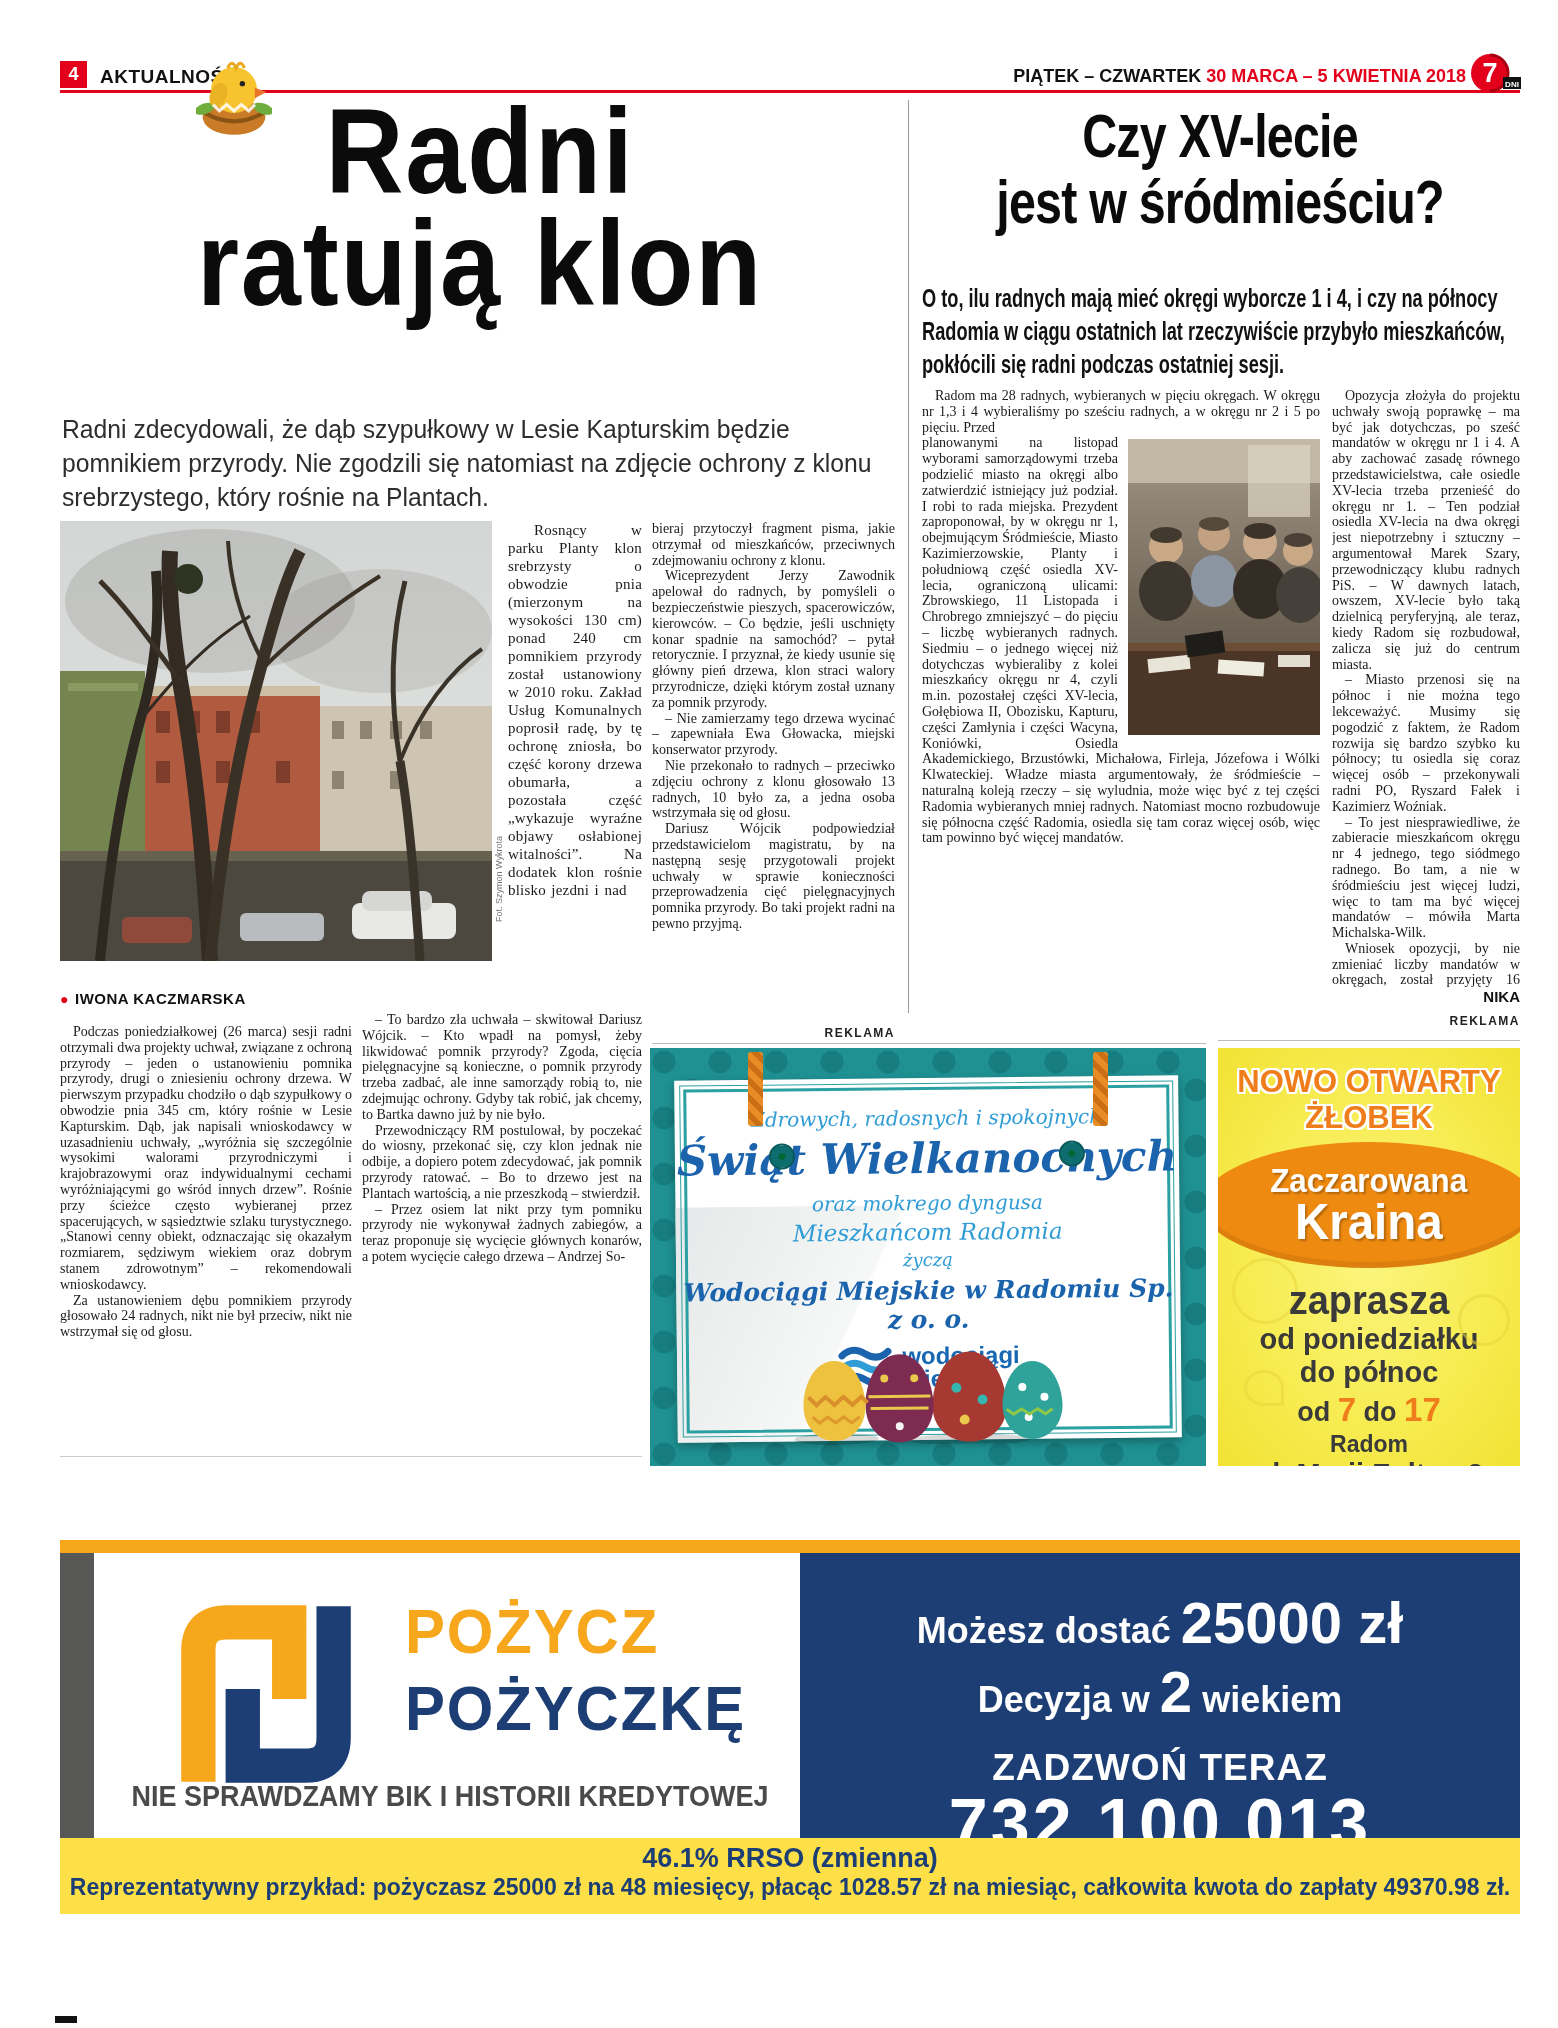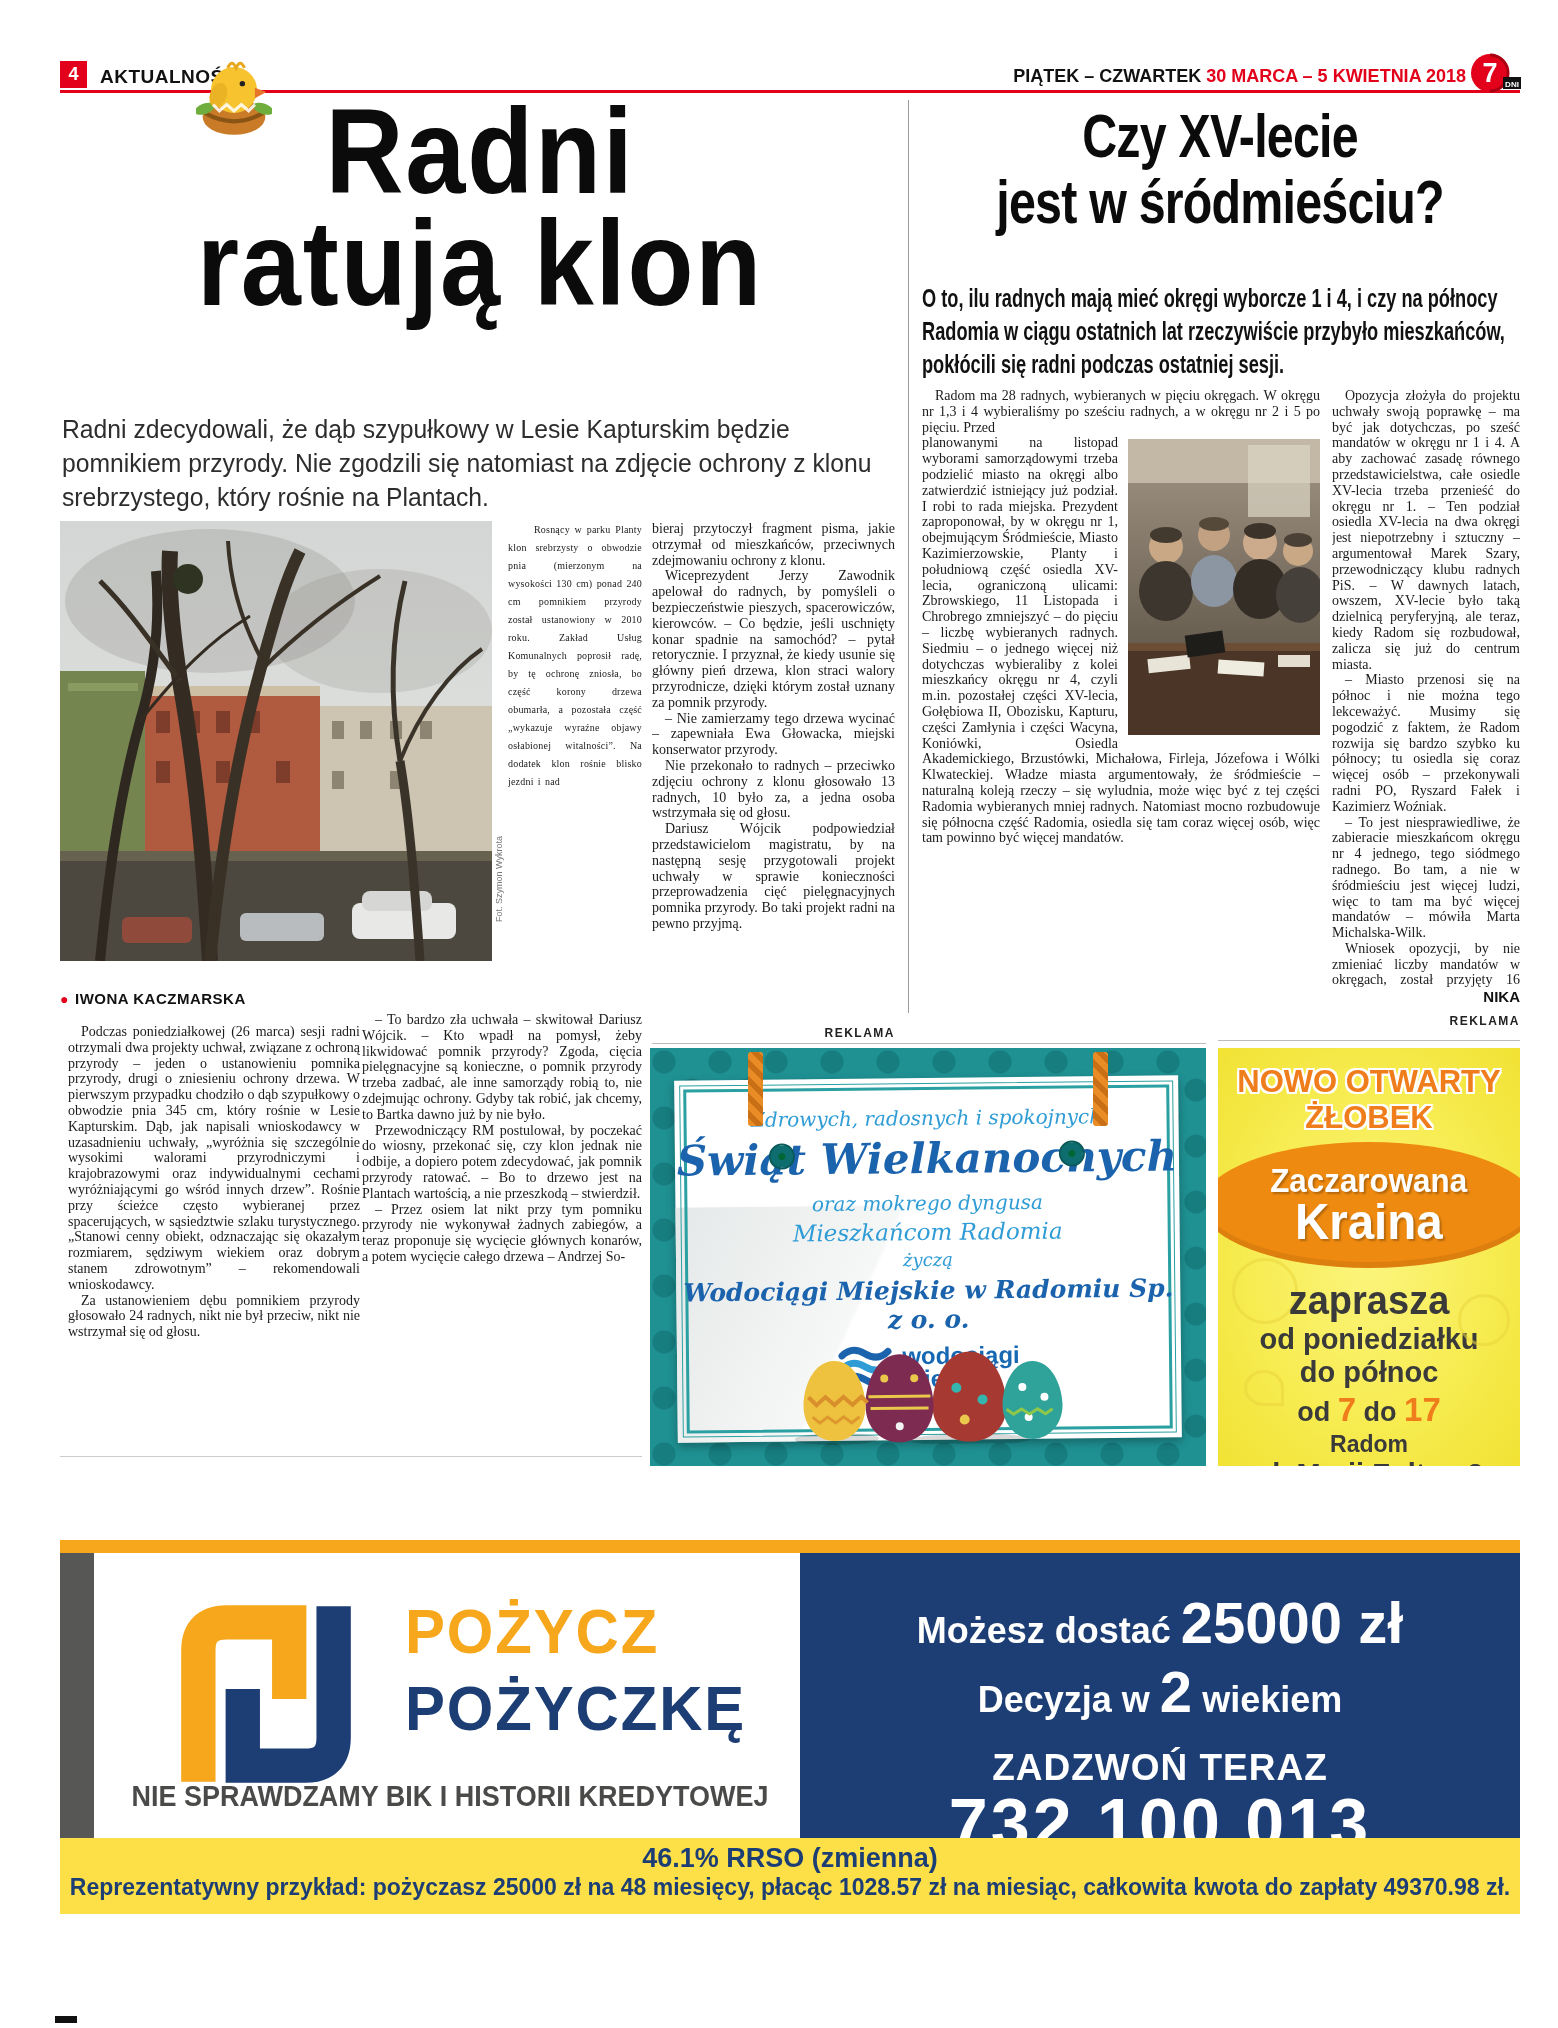--- a/index.html
+++ b/index.html
@@ -22,26 +22,26 @@
          font:bold 120px/112px "Liberation Sans",sans-serif;letter-spacing:2px;color:#0b0b0b;
          transform:scaleX(.9);transform-origin:center top;}
   .lead-left{left:62px;top:412px;width:880px;font:26px/34px "Liberation Sans",sans-serif;color:#2d2d2d;
              transform:scaleX(.95);transform-origin:left top;}
   .photo-park{left:60px;top:521px;width:432px;height:440px;overflow:hidden;}
   .credit{font:9px "Liberation Sans",sans-serif;color:#777;writing-mode:vertical-rl;transform:rotate(180deg);white-space:nowrap;}
   .credit-park{left:494px;top:772px;height:150px;}
   .bodytxt{font-size:14px;line-height:15.8px;text-align:justify;overflow:hidden;}
   .bodytxt p{margin:0;text-indent:13px;}
   .bodytxt p.noind{text-indent:0;}
-  .ncol{left:508px;top:521px;width:134px;height:492px;font-size:10px;line-height:18px;letter-spacing:.2px;word-spacing:1.5px;}
+  .ncol{left:508px;top:521px;width:134px;height:492px;font-size:15px;line-height:18px;letter-spacing:.2px;word-spacing:1.5px;}
   .ncol p{text-indent:26px;}
   .col3{left:652px;top:521px;width:243px;height:494px;}
   .byline{left:60px;top:990px;font:bold 15px "Liberation Sans",sans-serif;letter-spacing:.5px;color:#111;}
   .byline .dot{color:#e2001a;font-size:14px;margin-right:6px;}
-  .col1{left:68px;top:1024px;width:292px;height:436px;}
+  .col1{left:60px;top:1024px;width:292px;height:436px;}
   .col2{left:362px;top:1012px;width:280px;height:440px;}
   .rule{height:1px;background:#bbb;}
   .rek{font:bold 12px "Liberation Sans",sans-serif;letter-spacing:1.5px;color:#222;text-align:right;}
   .rek1{left:652px;top:1026px;width:243px;}
   .rek1-line{left:652px;top:1043px;width:554px;}
   .rek2{left:1405px;top:1014px;width:115px;}
   .rek2-line{left:1218px;top:1040px;width:302px;}
   .rule-left{left:60px;top:1456px;width:582px;background:#ccc;}
 
   

